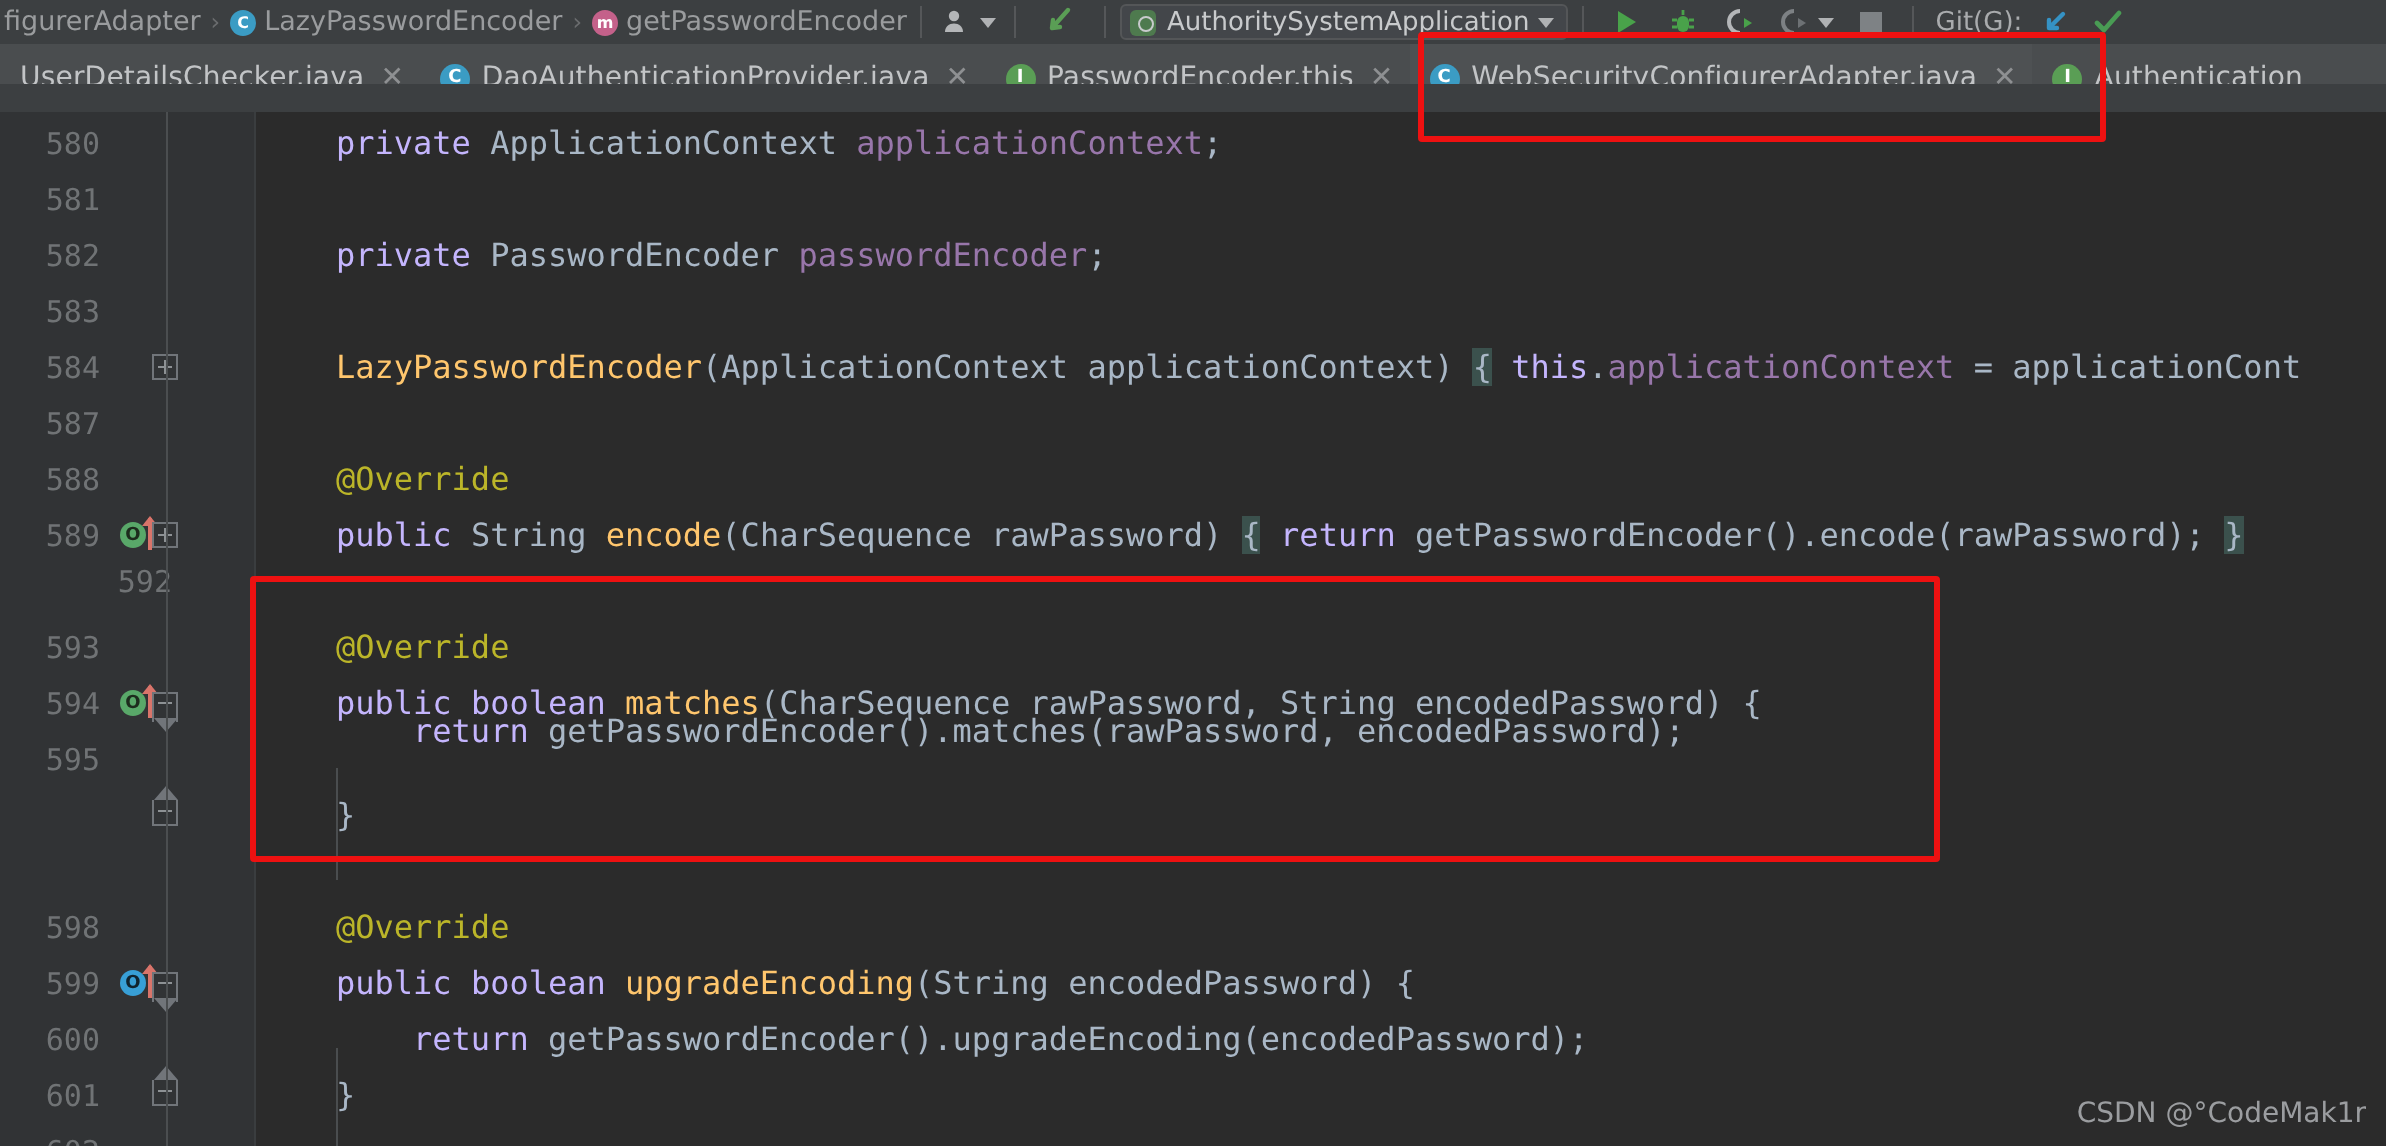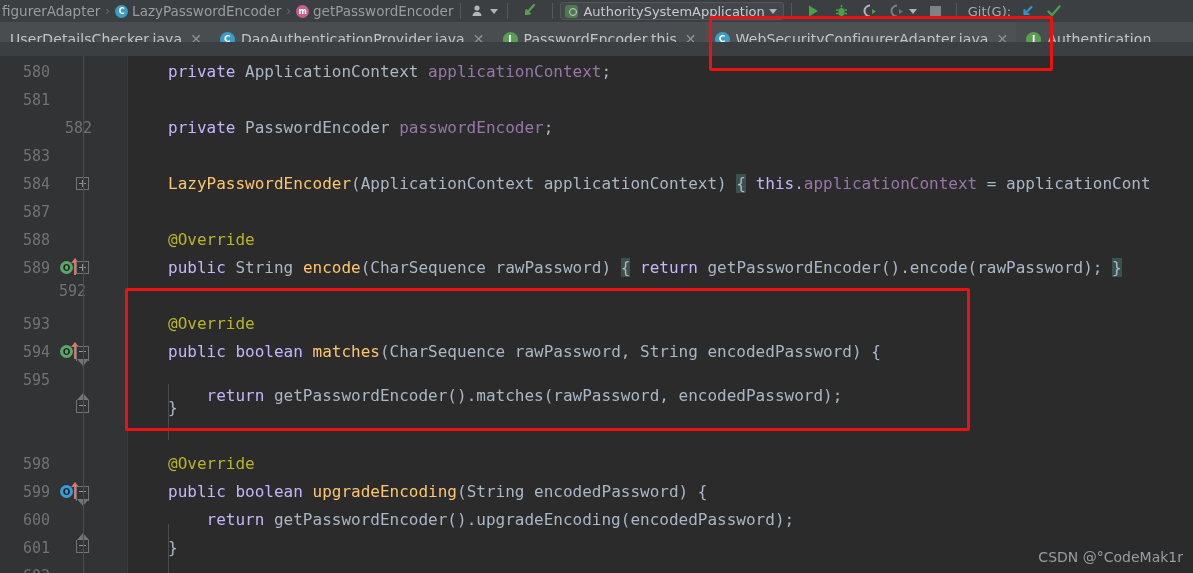--- a/index.html
+++ b/index.html
@@ -322,21 +322,21 @@
   <div class="editor">
     <div class="gutter" id="gutter">
         <div class="gutter-line" style="top: 2px;">
           <span class="lnum">580</span>
           <span class="runmark"></span>
         </div>
         <div class="gutter-line" style="top: 30px;">
           <span class="lnum">581</span>
           <span class="runmark"></span>
         </div>
-        <div class="gutter-line" style="top: 58px; justify-content: flex-end;">
+        <div class="gutter-line" style="top: 58px;">
           <span class="lnum">582</span>
           <span class="runmark"></span>
         </div>
         <div class="gutter-line" style="top: 86px;">
           <span class="lnum">583</span>
           <span class="runmark"></span>
         </div>
         <div class="gutter-line" style="top: 114px;">
           <span class="lnum">584</span>
           <span class="runmark"></span>
@@ -412,21 +412,21 @@
         <div class="cline" style="top: 30px;"></div>
         <div class="cline" style="top: 58px;"><span class="kw">private </span><span class="typ">PasswordEncoder </span><span class="fld">passwordEncoder</span><span class="pun">;</span></div>
         <div class="cline" style="top: 86px;"></div>
         <div class="cline" style="top: 114px;"><span class="mth">LazyPasswordEncoder</span><span class="typ">(ApplicationContext applicationContext) </span><span class="brc-hl">{</span><span class="pun"> </span><span class="kw">this</span><span class="pun">.</span><span class="fld">applicationContext</span><span class="typ"> = applicationCont</span></div>
         <div class="cline" style="top: 142px;"></div>
         <div class="cline" style="top: 170px;"><span class="ann">@Override</span></div>
         <div class="cline" style="top: 198px;"><span class="kw">public </span><span class="typ">String </span><span class="mth">encode</span><span class="typ">(CharSequence rawPassword) </span><span class="brc-hl">{</span><span class="pun"> </span><span class="kw">return </span><span class="typ">getPasswordEncoder().encode(rawPassword); </span><span class="brc-hl">}</span></div>
         <div class="cline" style="top: 226px;"></div>
         <div class="cline" style="top: 254px;"><span class="ann">@Override</span></div>
         <div class="cline" style="top: 282px;"><span class="kw">public </span><span class="kw">boolean </span><span class="mth">matches</span><span class="typ">(CharSequence rawPassword, String encodedPassword) {</span></div>
-        <div class="cline" style="top: 326px; text-align: right;"><span class="pun">    </span><span class="kw">return </span><span class="typ">getPasswordEncoder().matches(rawPassword, encodedPassword);</span></div>
+        <div class="cline" style="top: 296px; text-align: right;"><span class="pun">    </span><span class="kw">return </span><span class="typ">getPasswordEncoder().matches(rawPassword, encodedPassword);</span></div>
         <div class="cline" style="top: 338px;"><span class="pun">}</span></div>
         <div class="cline" style="top: 366px;"></div>
         <div class="cline" style="top: 394px;"><span class="ann">@Override</span></div>
         <div class="cline" style="top: 422px;"><span class="kw">public </span><span class="kw">boolean </span><span class="mth">upgradeEncoding</span><span class="typ">(String encodedPassword) {</span></div>
         <div class="cline" style="top: 450px;"><span class="pun">    </span><span class="kw">return </span><span class="typ">getPasswordEncoder().upgradeEncoding(encodedPassword);</span></div>
         <div class="cline" style="top: 478px;"><span class="pun">}</span></div>
         <div class="cline" style="top: 506px;"></div>
       </div>
     <div class="indent-guide" style="left:168px; top:328px; height:56px;"></div>
     <div class="indent-guide" style="left:168px; top:468px; height:56px;"></div>

